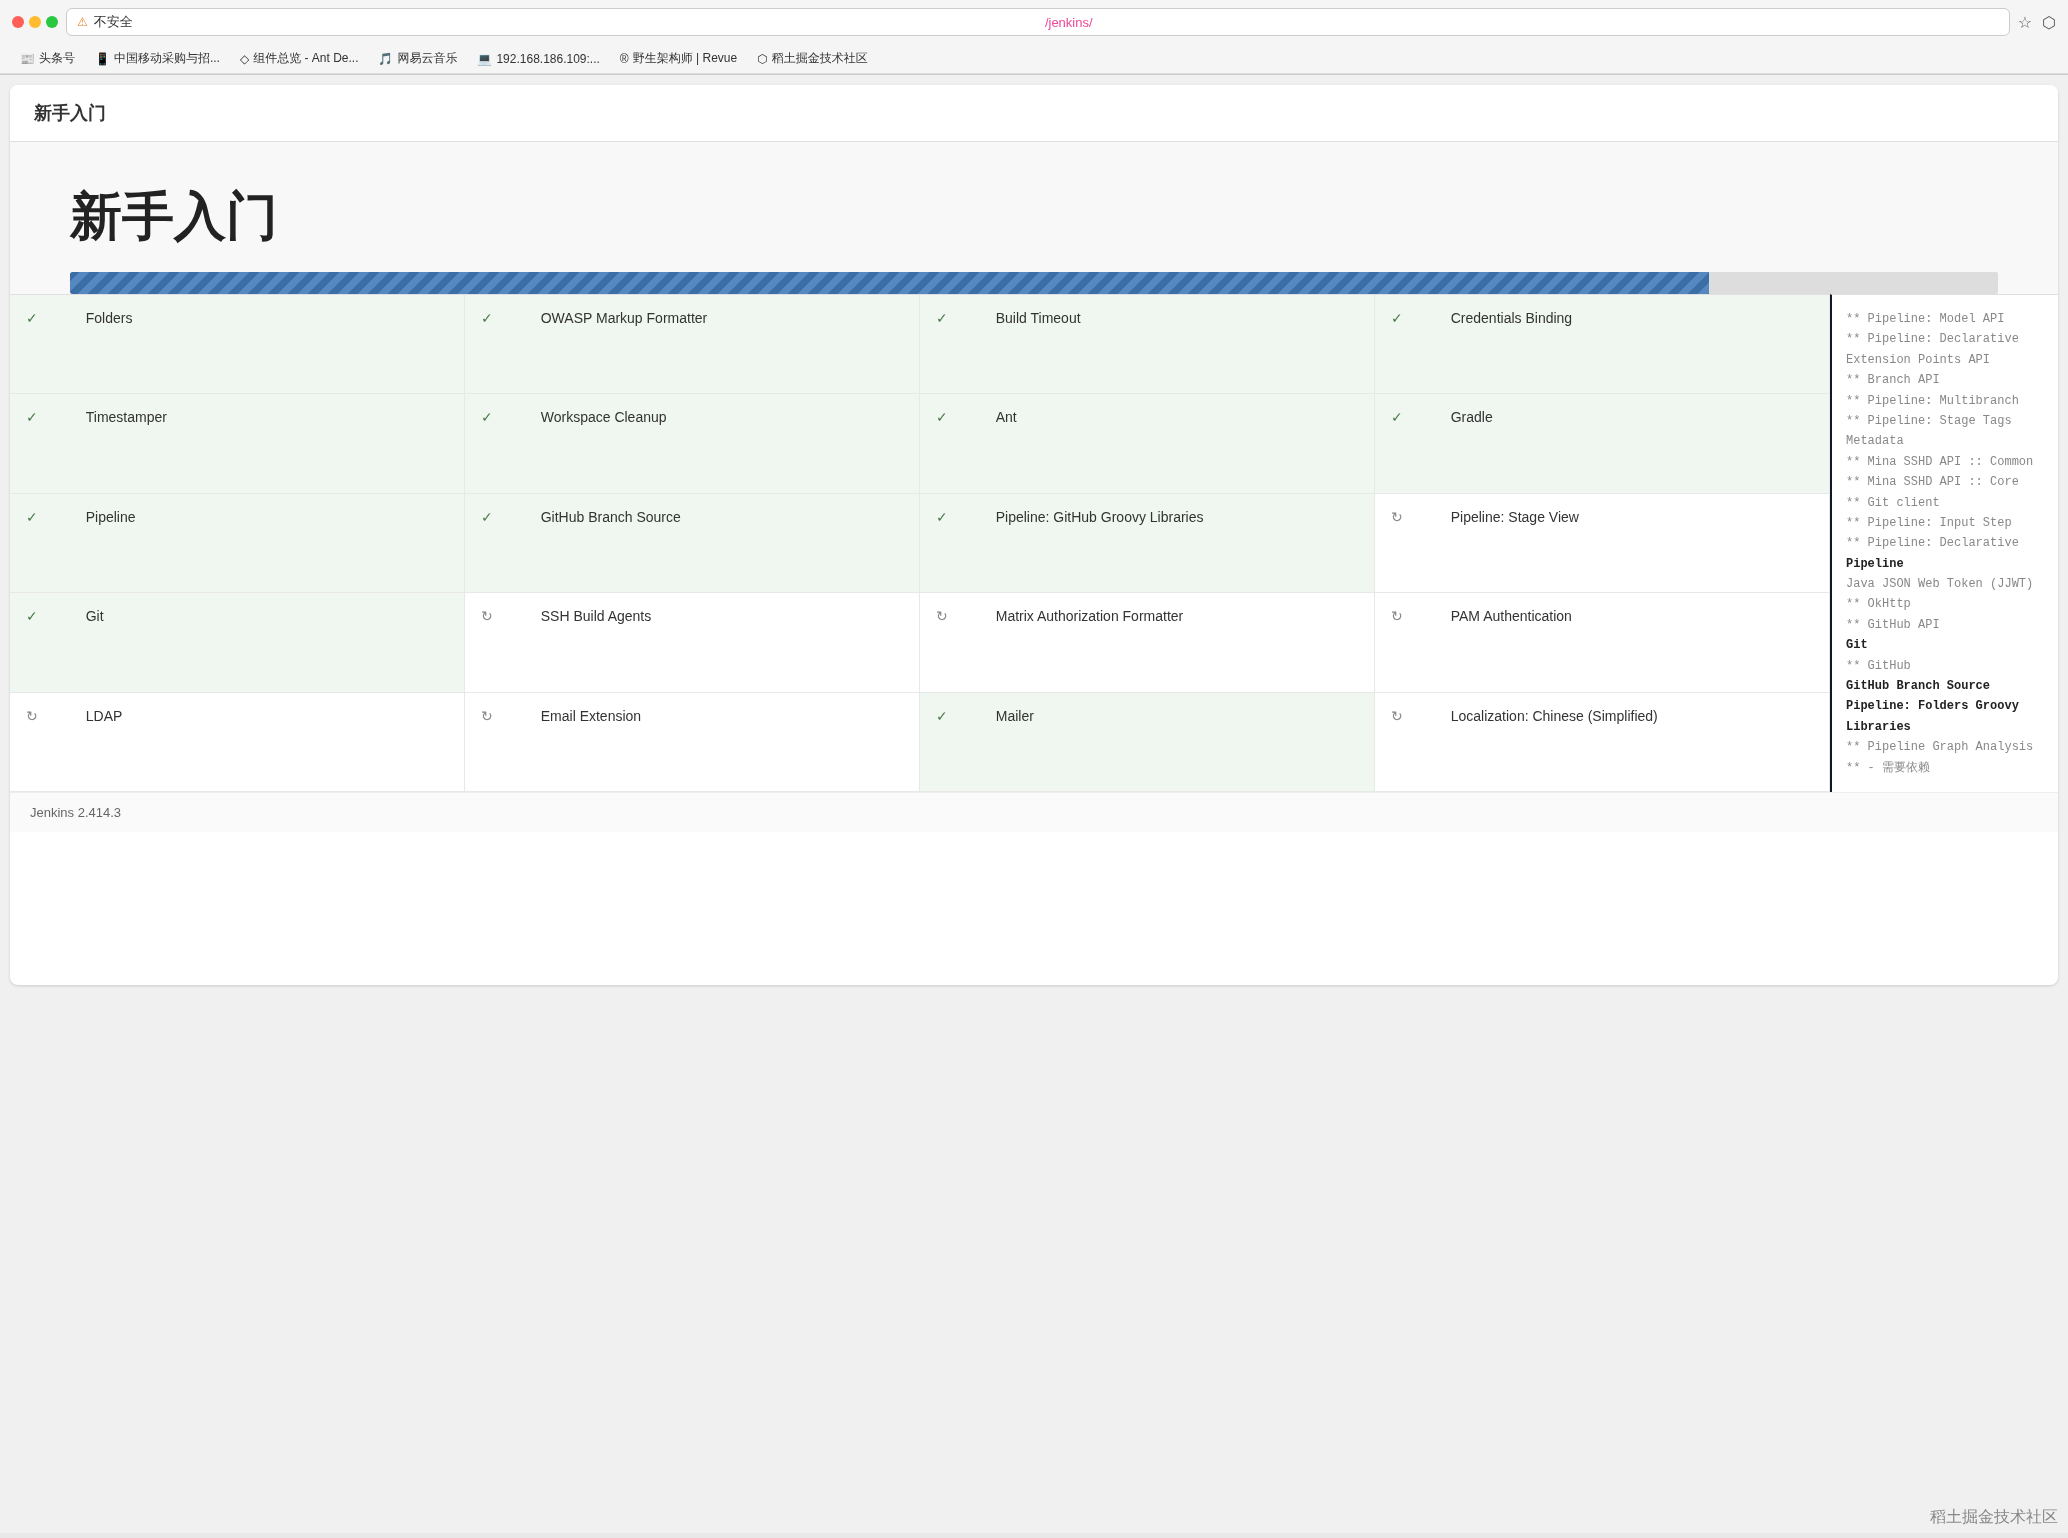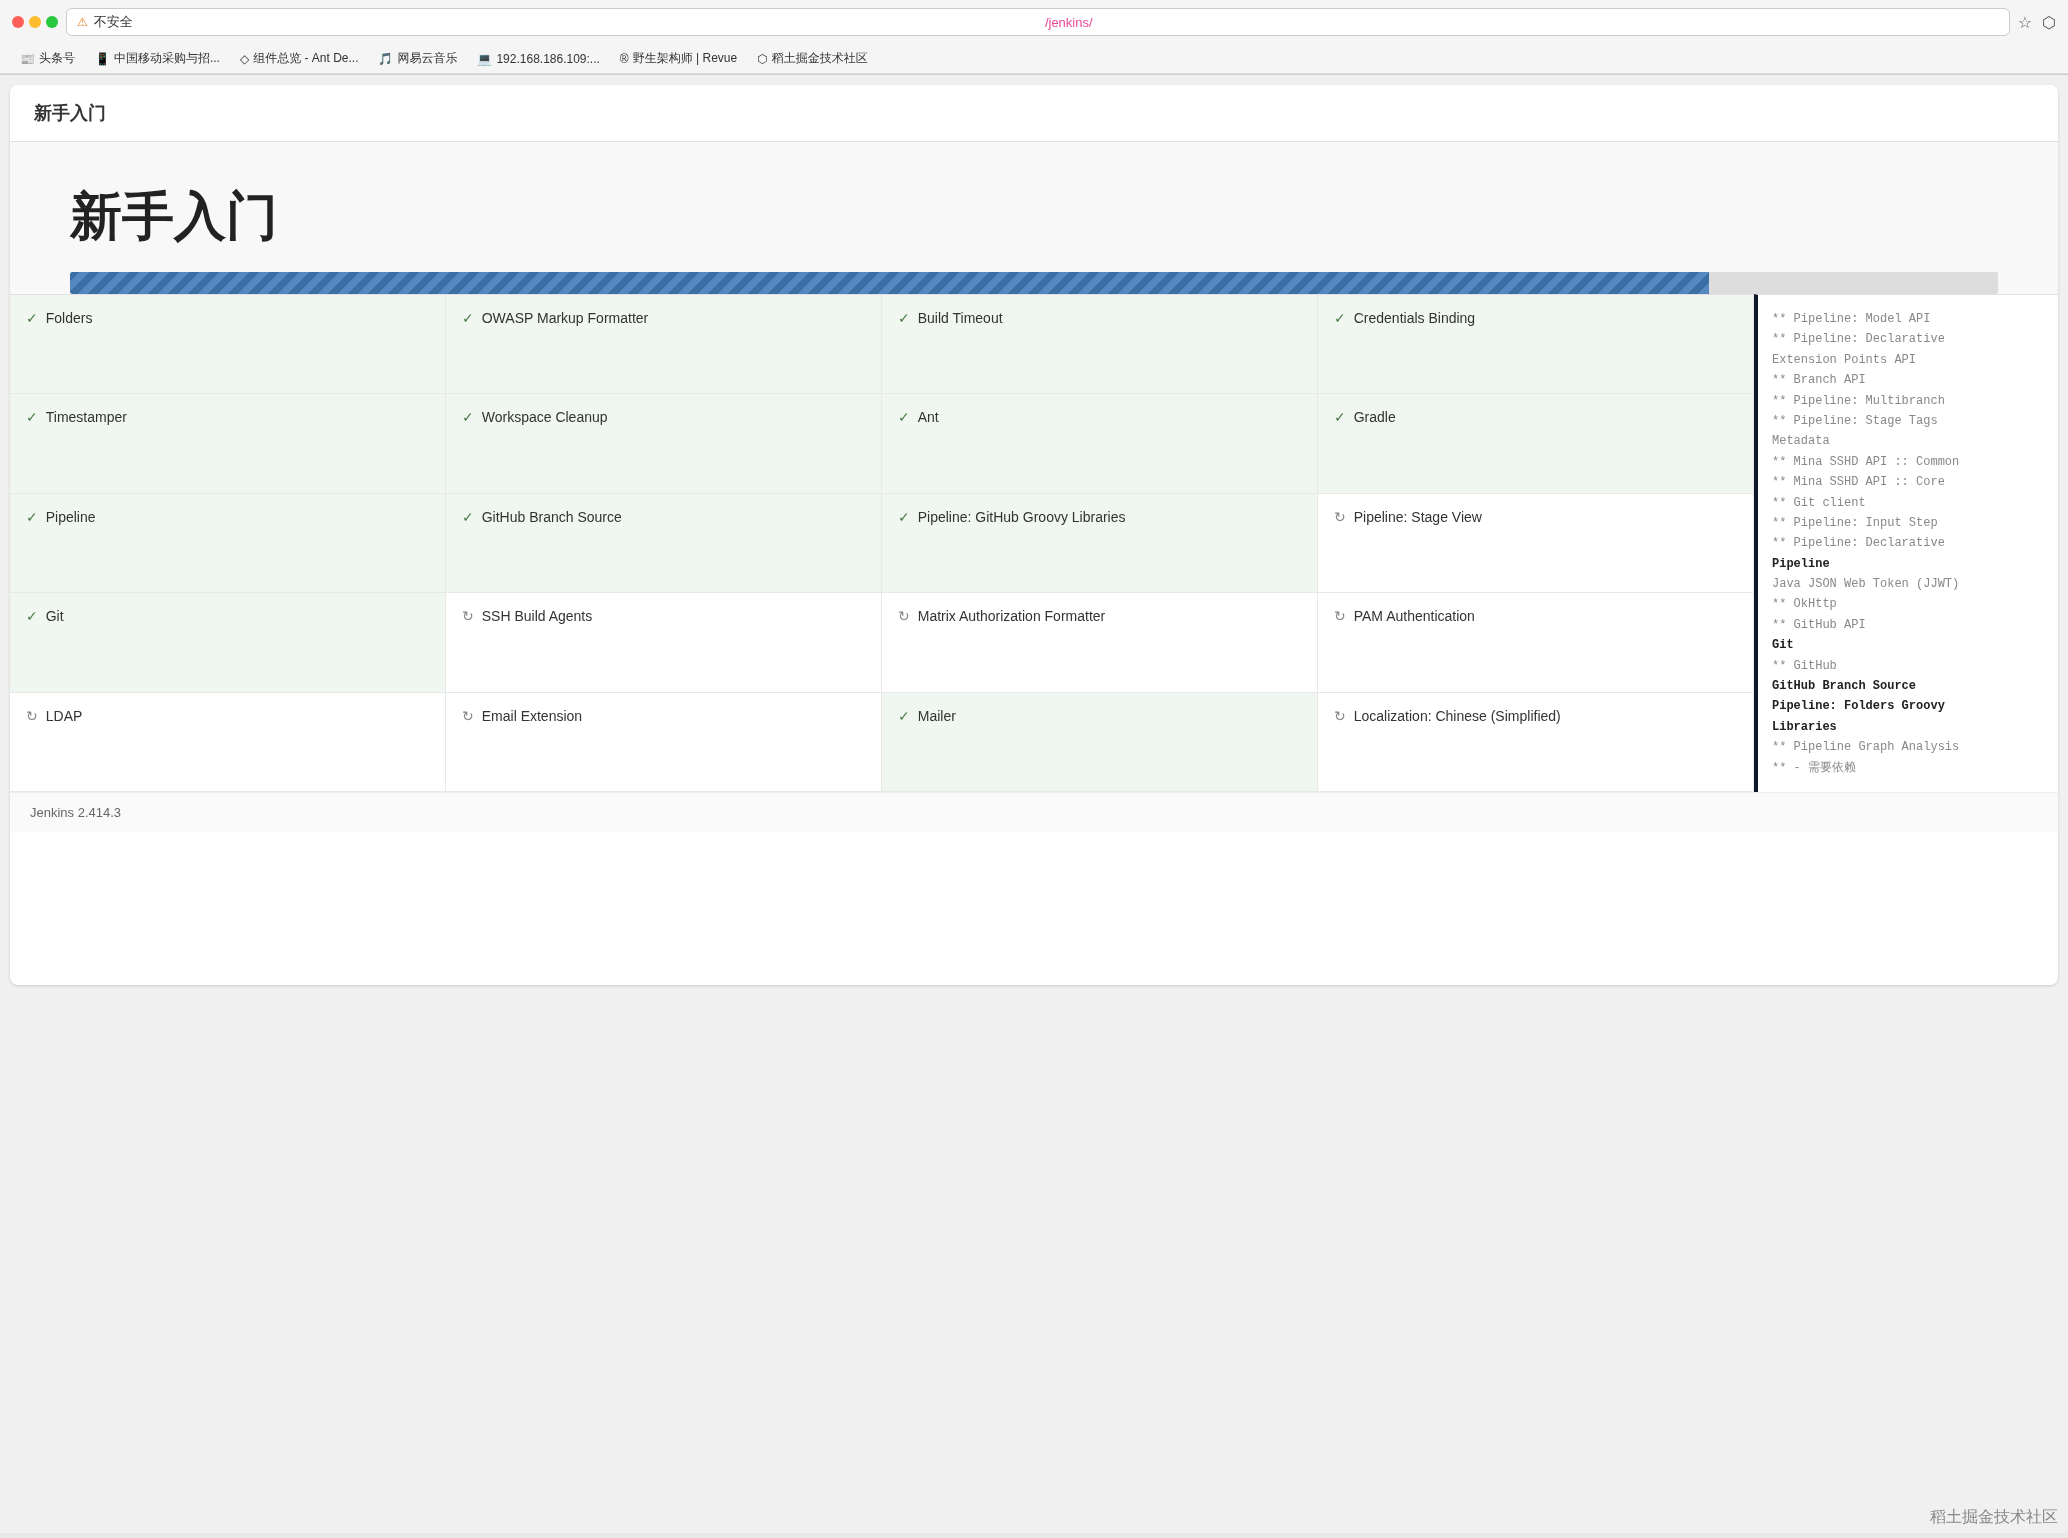--- a/index.html
+++ b/index.html
@@ -163,27 +163,28 @@
     }
     .plugin-icon {
       font-size: 14px;
       margin-top: 1px;
       flex-shrink: 0;
     }
     .icon-check { color: #4a7a4a; }
     .icon-loading { color: #888; }
     .plugin-name {
       line-height: 1.4;
+      margin-left: 40px;
     }
 
     
     .right-sidebar {
-      width: 304px;
-      background: white;
-      border-left: 4px solid #0f172a;
+      width: 228px;
+      background: white;
+      border-left: 2px solid #0f172a;
       padding: 14px;
       font-size: 12px;
       font-family: "Courier New", monospace;
       color: #444;
       line-height: 1.7;
       border-top: 1px solid #e0e0e0;
     }
     .sidebar-text-muted {
       color: #888;
     }

